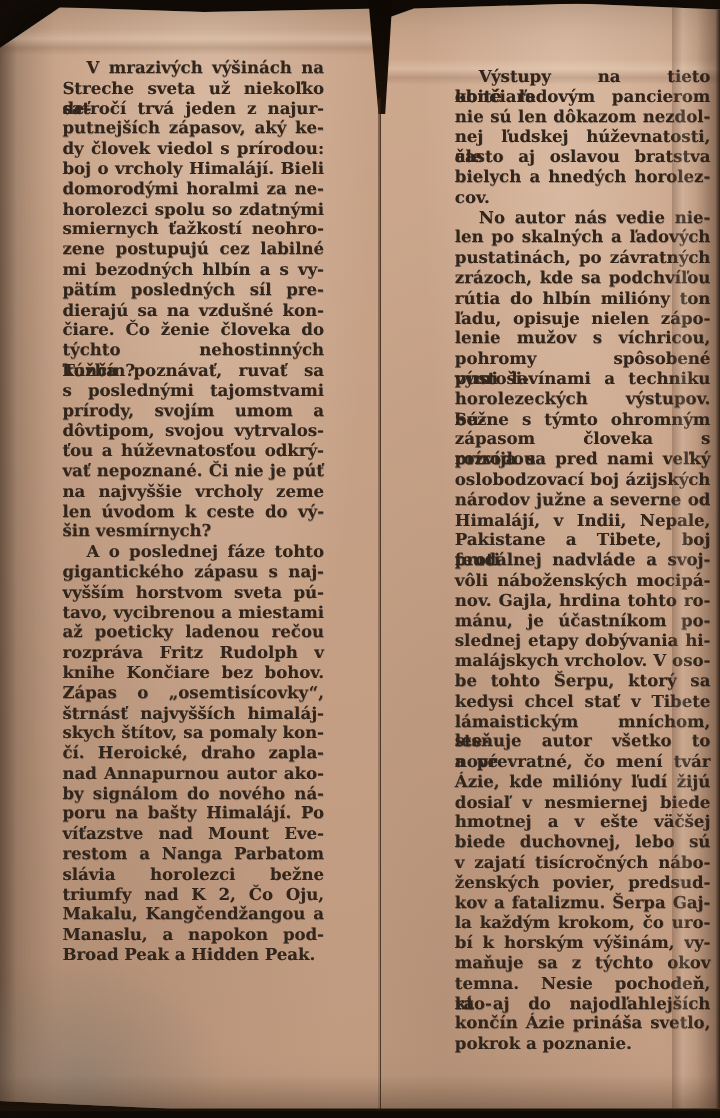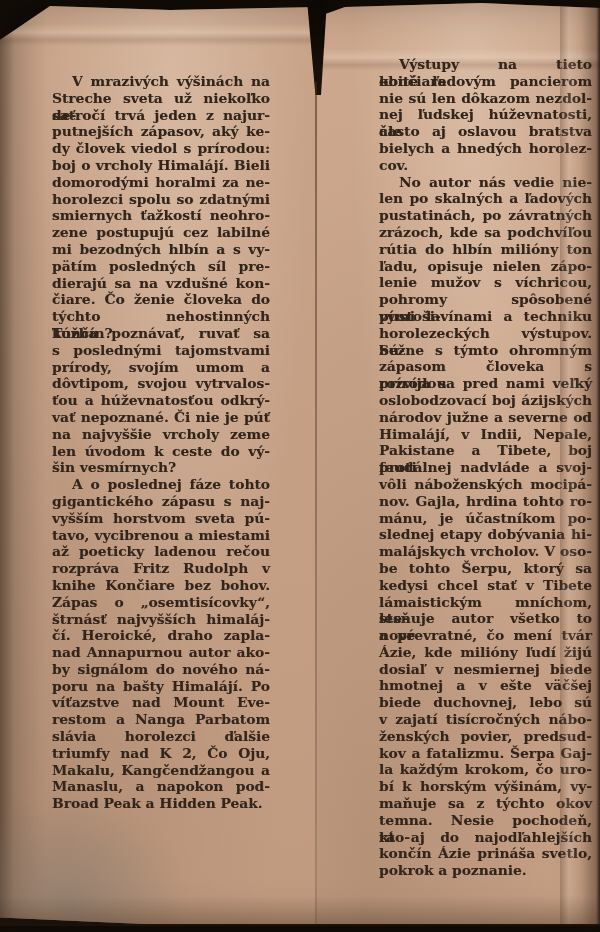--- a/index.html
+++ b/index.html
@@ -30,21 +30,21 @@
   .gap-notch{position:absolute;left:307px;top:0;width:20px;height:95px;z-index:6;
         background:linear-gradient(to bottom,#0a0603,#1d1209);
         clip-path:polygon(0 0,100% 0,70% 100%,42% 100%);filter:blur(0.5px);}
   .gap-crease{position:absolute;left:315px;top:82px;width:2px;height:843px;z-index:6;
         background:linear-gradient(to bottom, rgba(70,44,28,0.55), rgba(70,44,28,0.22));}
   .bottom-shade{position:absolute;left:0;top:896px;width:100%;height:30px;z-index:4;
         background:linear-gradient(to bottom, rgba(66,44,30,0), rgba(66,44,30,0.28));}
   .col{position:absolute;z-index:3;color:var(--ink,#31251c);
         font:700 13.8px/16.8px "DejaVu Serif","Liberation Serif",serif;
         text-shadow:0.3px 0.3px 0 rgba(49,37,28,0.35);}
-  .col-left{left:52px;top:67px;width:218px;}
+  .col-left{left:52px;top:43px;width:218px;}
   .col-right{left:62px;top:53px;width:213px;}
   .para{margin:0;}
   .jl{text-align:justify;text-align-last:justify;height:16.8px;white-space:normal;hyphens:none;}
   .jl.last{text-align-last:left;}
   .jl.indent{text-indent:20px;}
 </style>
 </head>
 <body>
 
 <div class="photo">
@@ -83,27 +83,28 @@
         <div class="para">
           <div class="jl indent">A o poslednej fáze tohto</div>
           <div class="jl">gigantického zápasu s naj-</div>
           <div class="jl">vyšším horstvom sveta pú-</div>
           <div class="jl">tavo, vycibrenou a miestami</div>
           <div class="jl">až poeticky ladenou rečou</div>
           <div class="jl">rozpráva Fritz Rudolph v</div>
           <div class="jl">knihe Končiare bez bohov.</div>
           <div class="jl">Zápas o „osemtisícovky“,</div>
           <div class="jl">štrnásť najvyšších himaláj-</div>
+          <div class="jl">skych štítov, sa pomaly kon-</div>
           <div class="jl">čí. Heroické, draho zapla-</div>
           <div class="jl">nad Annapurnou autor ako-</div>
           <div class="jl">by signálom do nového ná-</div>
           <div class="jl">poru na bašty Himalájí. Po</div>
           <div class="jl">víťazstve nad Mount Eve-</div>
           <div class="jl">restom a Nanga Parbatom</div>
-          <div class="jl">slávia horolezci ďalšie</div>
+          <div class="jl">slávia horolezci bežne</div>
           <div class="jl">triumfy nad K 2, Čo Oju,</div>
           <div class="jl">Makalu, Kangčendžangou a</div>
           <div class="jl">Manaslu, a napokon pod-</div>
           <div class="jl last">Broad Peak a Hidden Peak.</div>
         </div>
       </div>
   </div>
 
   <div class="page page-right">
     <div class="ridge ridge-right"></div>

